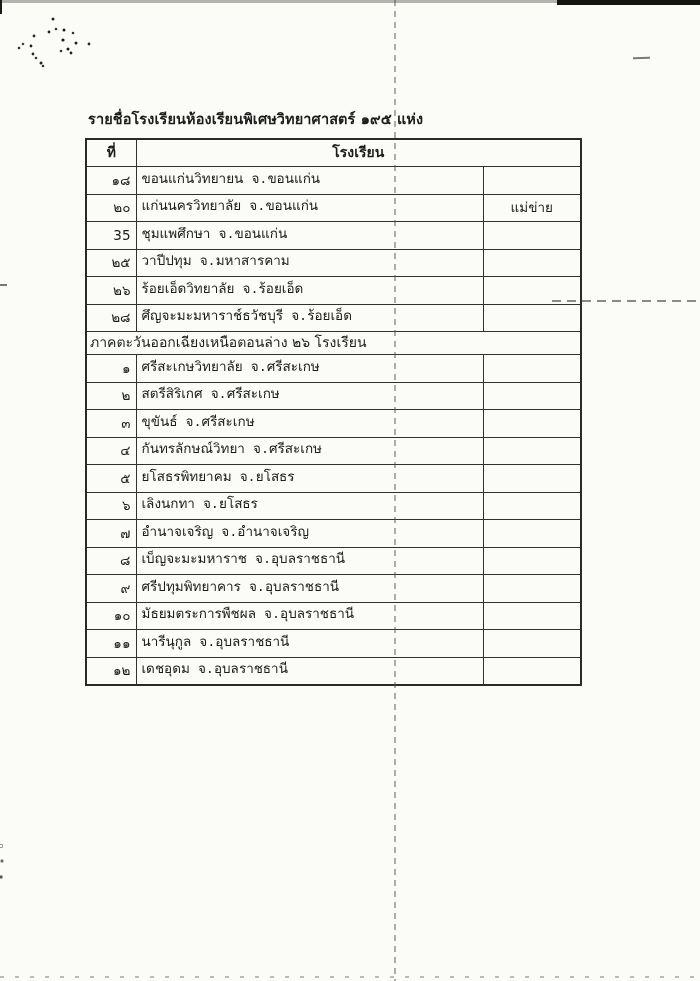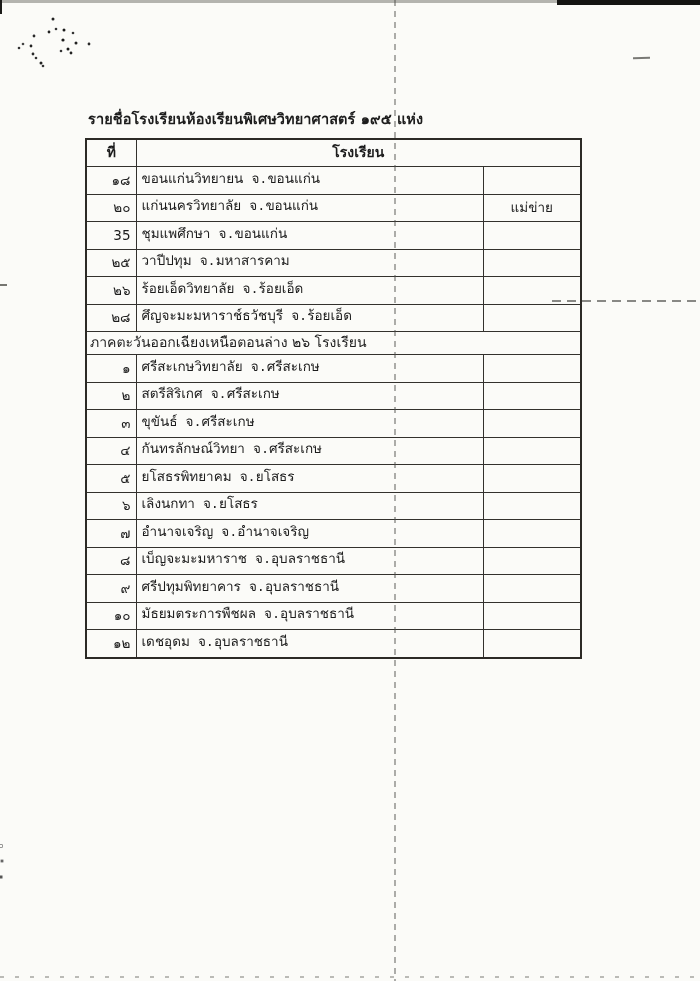--- a/index.html
+++ b/index.html
@@ -184,20 +184,25 @@
     <td class="cell-no">๙</td>
     <td class="cell-name">ศรีปทุมพิทยาคาร จ.อุบลราชธานี</td>
     <td class="cell-note"></td>
   </tr>
         <tr>
     <td class="cell-no">๑๐</td>
     <td class="cell-name">มัธยมตระการพืชผล จ.อุบลราชธานี</td>
     <td class="cell-note"></td>
   </tr>
         <tr>
+    <td class="cell-no">๑๑</td>
+    <td class="cell-name">นารีนุกูล จ.อุบลราชธานี</td>
+    <td class="cell-note"></td>
+  </tr>
+        <tr>
     <td class="cell-no">๑๒</td>
     <td class="cell-name">เดชอุดม จ.อุบลราชธานี</td>
     <td class="cell-note"></td>
   </tr>
       </tbody>
   </table>
 
   <div class="fold-line"></div>
 
 </div>

